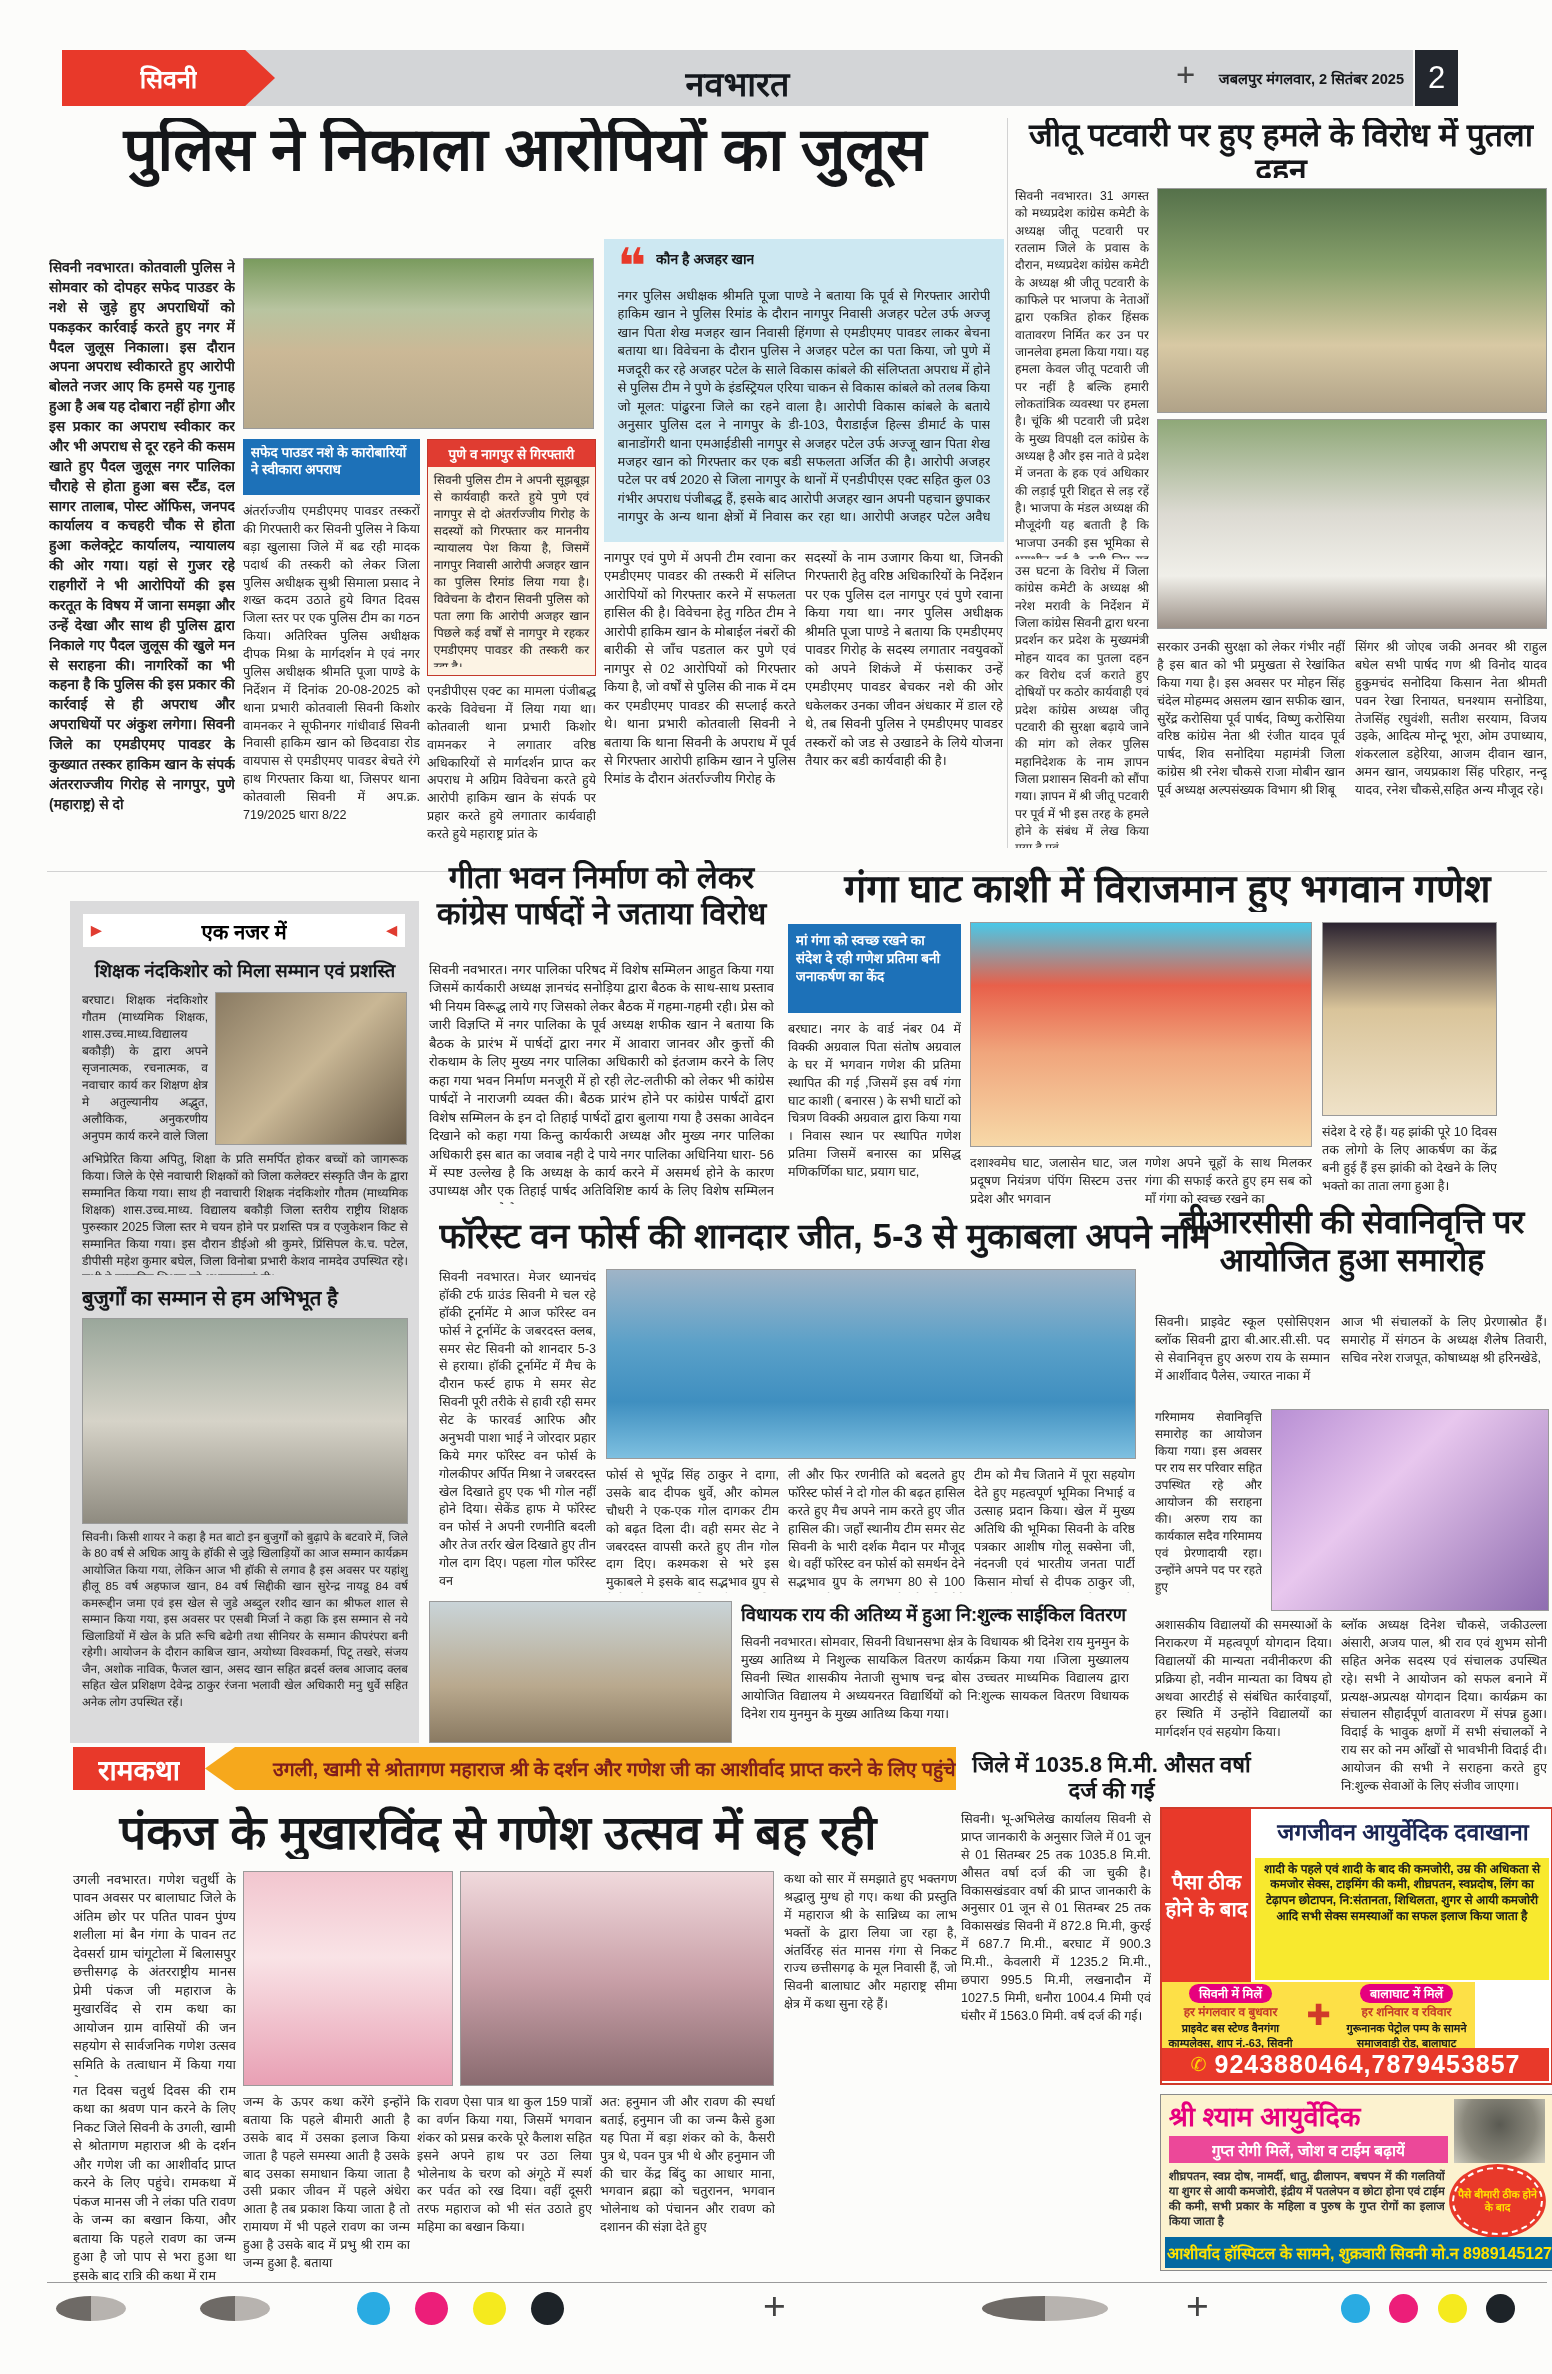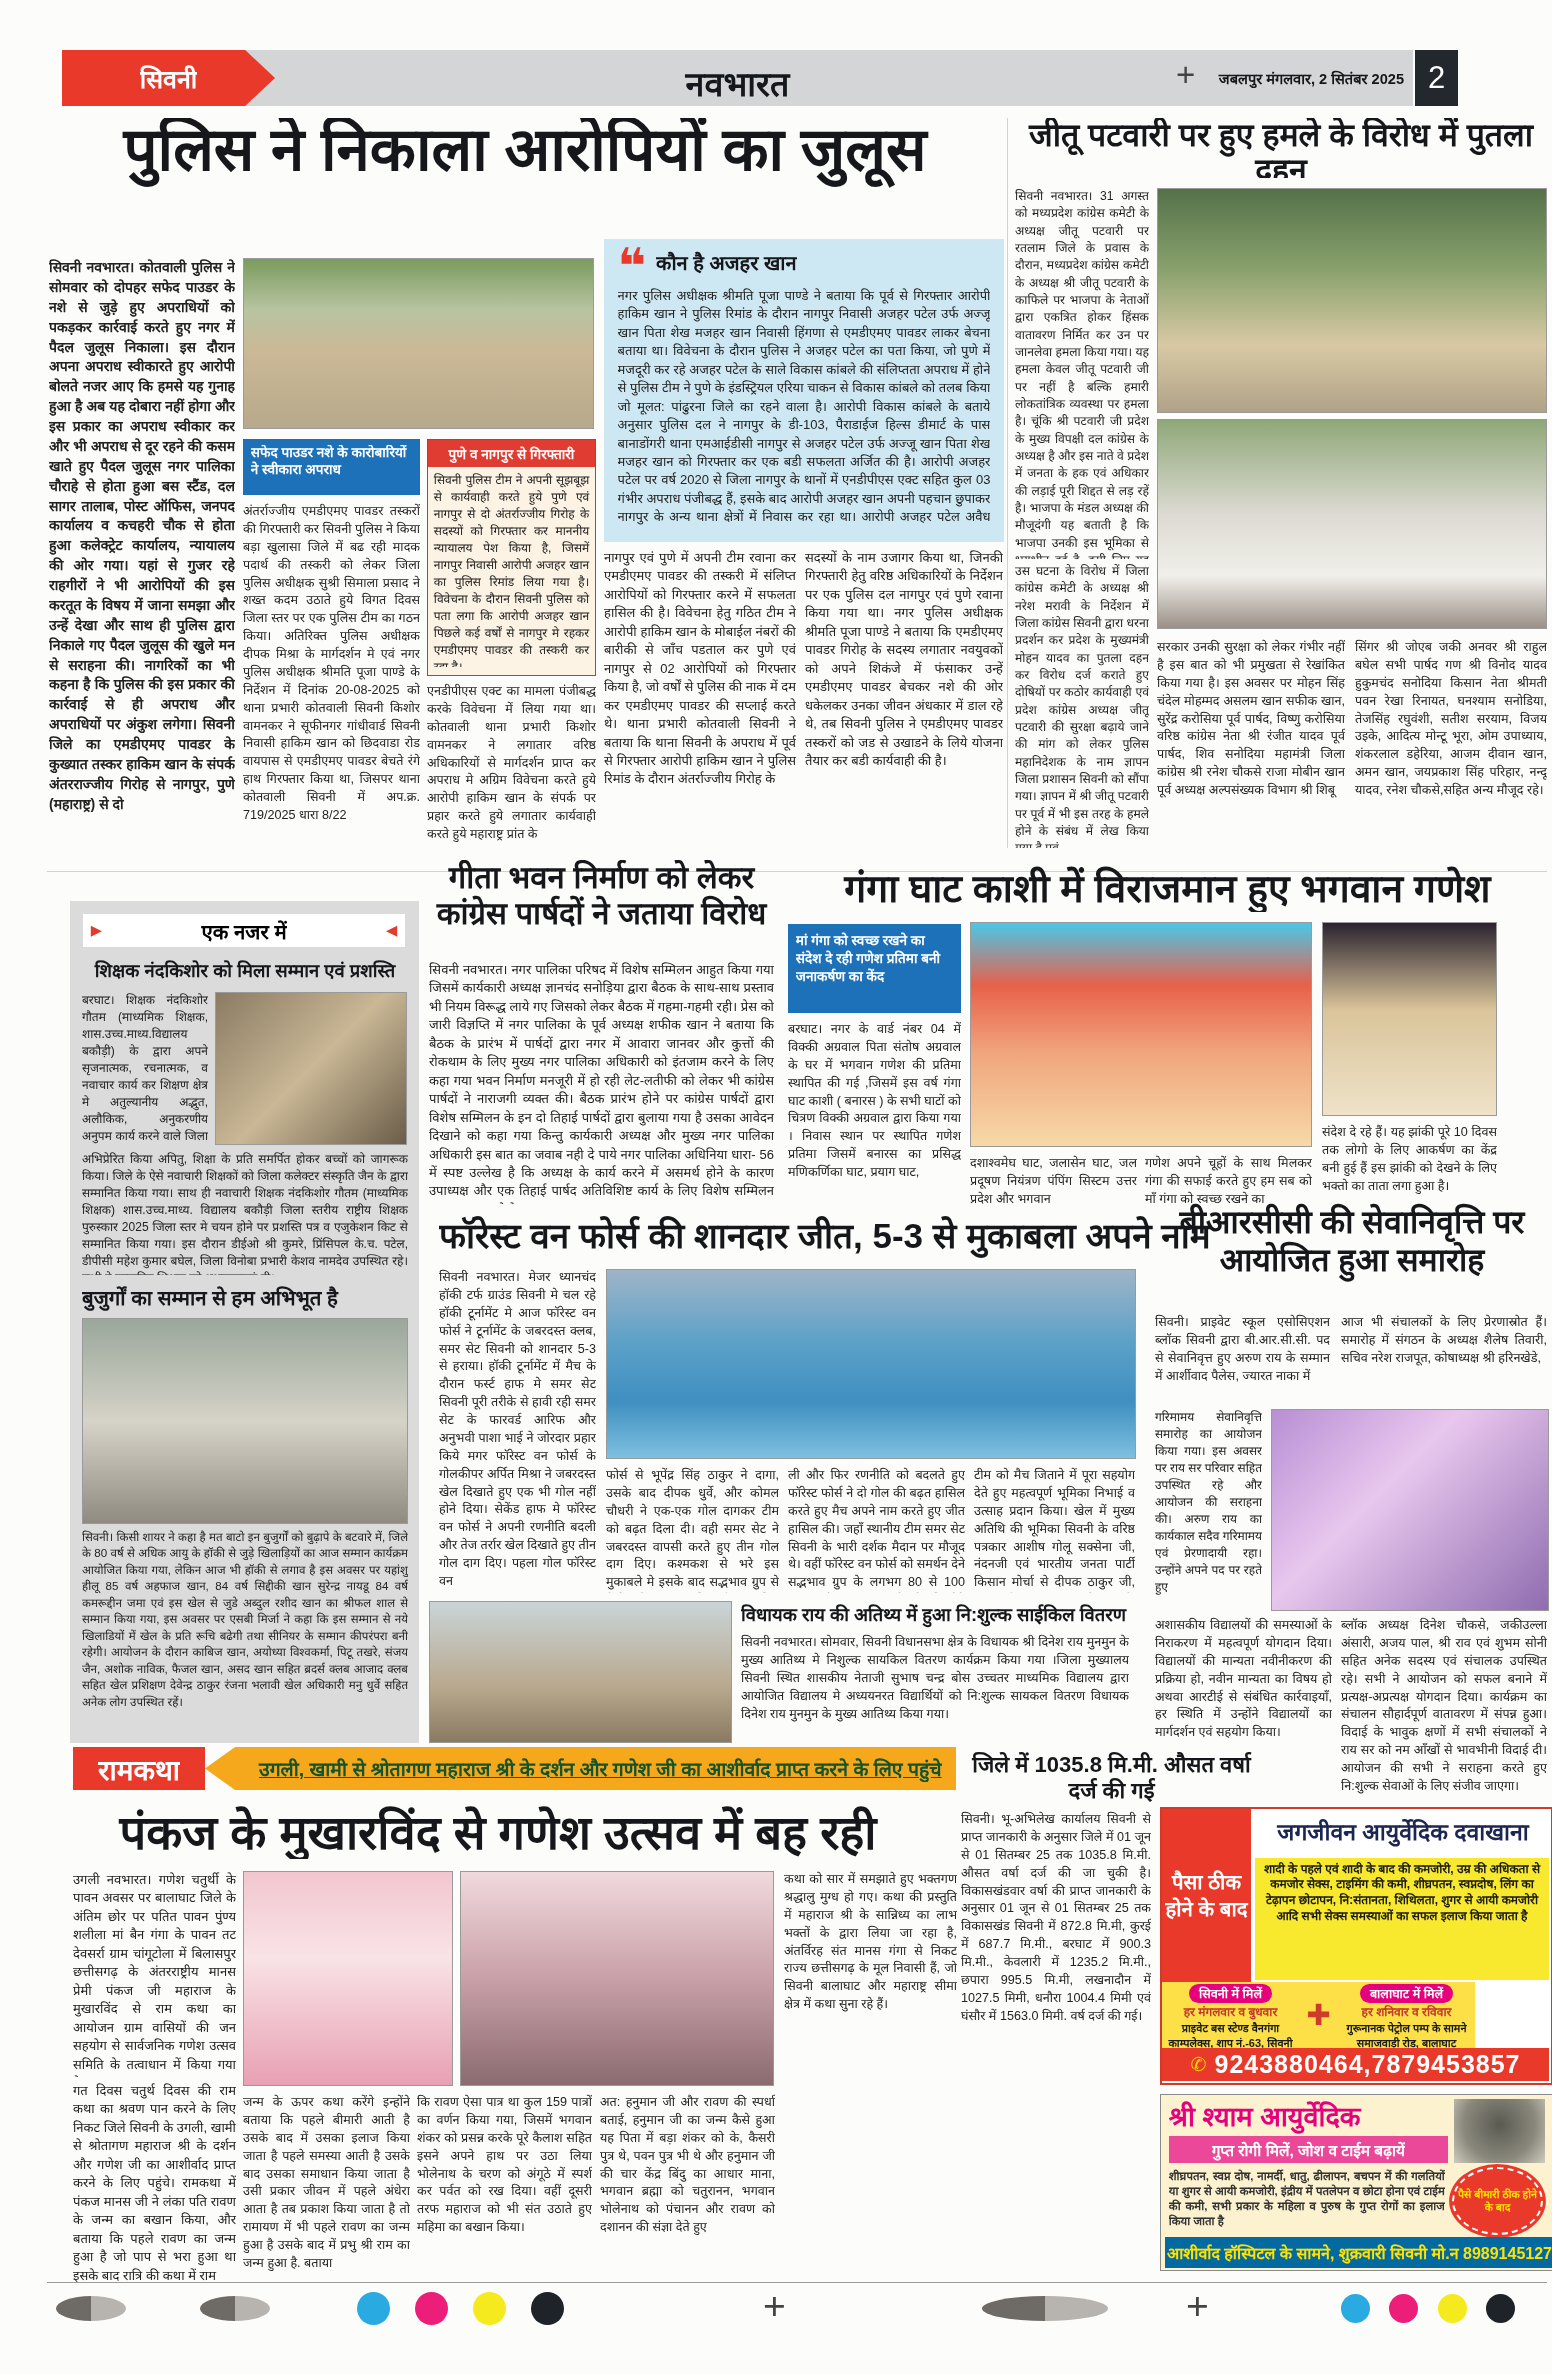--- a/index.html
+++ b/index.html
@@ -43,21 +43,21 @@
   </div>
   <div class="abs col" style="left:243px;top:503px;width:177px;height:344px;">अंतर्राज्जीय एमडीएमए पावडर तस्करों की गिरफ्तारी कर सिवनी पुलिस ने किया बड़ा खुलासा जिले में बढ रही मादक पदार्थ की तस्करी को लेकर जिला पुलिस अधीक्षक सुश्री सिमाला प्रसाद ने शख्त कदम उठाते हुये विगत दिवस जिला स्तर पर एक पुलिस टीम का गठन किया। अतिरिक्त पुलिस अधीक्षक दीपक मिश्रा के मार्गदर्शन मे एवं नगर पुलिस अधीक्षक श्रीमति पूजा पाण्डे के निर्देशन में दिनांक 20-08-2025 को थाना प्रभारी कोतवाली सिवनी किशोर वामनकर ने सूफीनगर गांधीवार्ड सिवनी निवासी हाकिम खान को छिदवाडा रोड वायपास से एमडीएमए पावडर बेचते रंगे हाथ गिरफ्तार किया था, जिसपर थाना कोतवाली सिवनी में अप.क्र. 719/2025 धारा 8/22</div>
   <div class="abs" style="left:427px;top:439px;width:169px;height:237px;border:1.9px solid #c3392b;background:#fcf3e4;">
     <div style="background:#e03c31;color:#fff;font-weight:bold;font-size:13.6px;text-align:center;padding:3.9px 1.9px;">पुणे व नागपुर से गिरफ्तारी</div>
     <div class="col" style="padding:4.9px 5.8px;font-size:12px;height:190px;">सिवनी पुलिस टीम ने अपनी सूझबूझ से कार्यवाही करते हुये पुणे एवं नागपुर से दो अंतर्राज्जीय गिरोह के सदस्यों को गिरफ्तार कर माननीय न्यायालय पेश किया है, जिसमें नागपुर निवासी आरोपी अजहर खान का पुलिस रिमांड लिया गया है। विवेचना के दौरान सिवनी पुलिस को पता लगा कि आरोपी अजहर खान पिछले कई वर्षों से नागपुर मे रहकर एमडीएमए पावडर की तस्करी कर रहा है।</div>
   </div>
   <div class="abs col" style="left:427px;top:683px;width:169px;height:163px;">एनडीपीएस एक्ट का मामला पंजीबद्ध करके विवेचना में लिया गया था। कोतवाली थाना प्रभारी किशोर वामनकर ने लगातार वरिष्ठ अधिकारियों से मार्गदर्शन प्राप्त कर अपराध मे अग्रिम विवेचना करते हुये आरोपी हाकिम खान के संपर्क पर प्रहार करते हुये लगातार कार्यवाही करते हुये महाराष्ट्र प्रांत के</div>
   <div class="abs" style="left:604px;top:239px;width:400px;height:303px;background:#cde8f2;padding:9.7px 13.6px;">
     <div style="display:flex;gap:9.7px;align-items:flex-start;">
       <span class="qmark">❝</span>
-      <span class="hl" style="font-size:20px;">कौन है अजहर खान</span>
+      <span class="hl" style="font-size:14px;">कौन है अजहर खान</span>
     </div>
     <div class="col" style="font-size:13px;height:241px;margin-top:3.9px;">नगर पुलिस अधीक्षक श्रीमति पूजा पाण्डे ने बताया कि पूर्व से गिरफ्तार आरोपी हाकिम खान ने पुलिस रिमांड के दौरान नागपुर निवासी अजहर पटेल उर्फ अज्जू खान पिता शेख मजहर खान निवासी हिंगणा से एमडीएमए पावडर लाकर बेचना बताया था। विवेचना के दौरान पुलिस ने अजहर पटेल का पता किया, जो पुणे में मजदूरी कर रहे अजहर पटेल के साले विकास कांबले की संलिप्तता अपराध में होने से पुलिस टीम ने पुणे के इंडस्ट्रियल एरिया चाकन से विकास कांबले को तलब किया जो मूलत: पांढुरना जिले का रहने वाला है। आरोपी विकास कांबले के बताये अनुसार पुलिस दल ने नागपुर के डी-103, पैराडाईज हिल्स डीमार्ट के पास बानाडोंगरी थाना एमआईडीसी नागपुर से अजहर पटेल उर्फ अज्जू खान पिता शेख मजहर खान को गिरफ्तार कर एक बडी सफलता अर्जित की है। आरोपी अजहर पटेल पर वर्ष 2020 से जिला नागपुर के थानों में एनडीपीएस एक्ट सहित कुल 03 गंभीर अपराध पंजीबद्ध हैं, इसके बाद आरोपी अजहर खान अपनी पहचान छुपाकर नागपुर के अन्य थाना क्षेत्रों में निवास कर रहा था। आरोपी अजहर पटेल अवैध मादक पदार्थ एमडीएमए पावडर की तस्करी के लिये जाना जाता है।</div>
   </div>
   <div class="abs col" style="left:604px;top:549px;width:192px;height:297px;font-size:13px;">नागपुर एवं पुणे में अपनी टीम रवाना कर एमडीएमए पावडर की तस्करी में संलिप्त आरोपियों को गिरफ्तार करने में सफलता हासिल की है। विवेचना हेतु गठित टीम ने आरोपी हाकिम खान के मोबाईल नंबरों की बारीकी से जाँच पडताल कर पुणे एवं नागपुर से 02 आरोपियों को गिरफ्तार किया है, जो वर्षों से पुलिस की नाक में दम कर एमडीएमए पावडर की सप्लाई करते थे। थाना प्रभारी कोतवाली सिवनी ने बताया कि थाना सिवनी के अपराध में पूर्व से गिरफ्तार आरोपी हाकिम खान ने पुलिस रिमांड के दौरान अंतर्राज्जीय गिरोह के</div>
   <div class="abs col" style="left:805px;top:549px;width:198px;height:297px;font-size:13px;">सदस्यों के नाम उजागर किया था, जिनकी गिरफ्तारी हेतु वरिष्ठ अधिकारियों के निर्देशन पर एक पुलिस दल नागपुर एवं पुणे रवाना किया गया था। नगर पुलिस अधीक्षक श्रीमति पूजा पाण्डे ने बताया कि एमडीएमए पावडर गिरोह के सदस्य लगातार नवयुवकों को अपने शिकंजे में फंसाकर उन्हें एमडीएमए पावडर बेचकर नशे की ओर धकेलकर उनका जीवन अंधकार में डाल रहे थे, तब सिवनी पुलिस ने एमडीएमए पावडर तस्करों को जड से उखाडने के लिये योजना तैयार कर बडी कार्यवाही की है।</div>
   <div class="abs rule" style="left:1007px;top:118px;width:1px;height:730px;"></div>
 
   <div class="abs hl center" style="left:1015px;top:118px;width:532px;height:60px;font-size:32px;line-height:1.1;">जीतू पटवारी पर हुए हमले के विरोध में पुतला दहन</div>
   <div class="abs col" style="left:1015px;top:188px;width:134px;height:371px;font-size:12.2px;">सिवनी नवभारत। 31 अगस्त को मध्यप्रदेश कांग्रेस कमेटी के अध्यक्ष जीतू पटवारी पर रतलाम जिले के प्रवास के दौरान, मध्यप्रदेश कांग्रेस कमेटी के अध्यक्ष श्री जीतू पटवारी के काफिले पर भाजपा के नेताओं द्वारा एकत्रित होकर हिंसक वातावरण निर्मित कर उन पर जानलेवा हमला किया गया। यह हमला केवल जीतू पटवारी जी पर नहीं है बल्कि हमारी लोकतांत्रिक व्यवस्था पर हमला है। चूंकि श्री पटवारी जी प्रदेश के मुख्य विपक्षी दल कांग्रेस के अध्यक्ष है और इस नाते वे प्रदेश में जनता के हक एवं अधिकार की लड़ाई पूरी शिद्दत से लड़ रहें है। भाजपा के मंडल अध्यक्ष की मौजूदंगी यह बताती है कि भाजपा उनकी इस भूमिका से भयभीत हुई है, इसी लिए यह कृत्य किया गया है।</div>
   <div class="abs col" style="left:1015px;top:563px;width:134px;height:285px;font-size:12.2px;">उस घटना के विरोध में जिला कांग्रेस कमेटी के अध्यक्ष श्री नरेश मरावी के निर्देशन में जिला कांग्रेस सिवनी द्वारा धरना प्रदर्शन कर प्रदेश के मुख्यमंत्री मोहन यादव का पुतला दहन कर विरोध दर्ज कराते हुए दोषियों पर कठोर कार्यवाही एवं प्रदेश कांग्रेस अध्यक्ष जीतू पटवारी की सुरक्षा बढ़ाये जाने की मांग को लेकर पुलिस महानिदेशक के नाम ज्ञापन जिला प्रशासन सिवनी को सौंपा गया। ज्ञापन में श्री जीतू पटवारी पर पूर्व में भी इस तरह के हमले होने के संबंध में लेख किया गया है एवं</div>
@@ -115,21 +115,21 @@
   <div class="abs hl" style="left:741px;top:1601px;width:388px;height:27px;font-size:18.4px;">विधायक राय की अतिथ्य में हुआ नि:शुल्क साईकिल वितरण</div>
   <div class="abs col" style="left:741px;top:1634px;width:388px;height:109px;">सिवनी नवभारत। सोमवार, सिवनी विधानसभा क्षेत्र के विधायक श्री दिनेश राय मुनमुन के मुख्य आतिथ्य मे निशुल्क सायकिल वितरण कार्यक्रम किया गया ।जिला मुख्यालय सिवनी स्थित शासकीय नेताजी सुभाष चन्द्र बोस उच्चतर माध्यमिक विद्यालय द्वारा आयोजित विद्यालय मे अध्ययनरत विद्यार्थियों को नि:शुल्क सायकल वितरण विधायक दिनेश राय मुनमुन के मुख्य आतिथ्य किया गया।</div>
 
   <div class="abs hl center" style="left:961px;top:1752px;width:301px;height:54px;font-size:22px;line-height:1.2;">जिले में 1035.8 मि.मी. औसत वर्षा दर्ज की गई</div>
   <div class="abs col" style="left:961px;top:1811px;width:190px;height:332px;">सिवनी। भू-अभिलेख कार्यालय सिवनी से प्राप्त जानकारी के अनुसार जिले में 01 जून से 01 सितम्बर 25 तक 1035.8 मि.मी. औसत वर्षा दर्ज की जा चुकी है। विकासखंडवार वर्षा की प्राप्त जानकारी के अनुसार 01 जून से 01 सितम्बर 25 तक विकासखंड सिवनी में 872.8 मि.मी, कुरई में 687.7 मि.मी., बरघाट में 900.3 मि.मी., केवलारी में 1235.2 मि.मी., छपारा 995.5 मि.मी, लखनादौन में 1027.5 मिमी, धनौरा 1004.4 मिमी एवं घंसौर में 1563.0 मिमी. वर्ष दर्ज की गई।</div>
 
   <div class="abs center" style="left:73px;top:1747px;width:132px;height:43px;background:#e8392a;display:flex;align-items:center;justify-content:center;">
     <span class="hl" style="color:#fff;font-size:28px;">रामकथा</span>
   </div>
   <div class="abs" style="left:205px;top:1747px;width:751px;height:43px;background:#f6a81c;clip-path:polygon(4% 0,100% 0,100% 100%,4% 100%,0 50%);display:flex;align-items:center;">
-    <span class="hl" style="font-size:19.4px;color:#14532d;padding-left:54px;white-space:nowrap;overflow:hidden;text-decoration:underline;">उगली, खामी से श्रोतागण महाराज श्री के दर्शन और गणेश जी का आशीर्वाद प्राप्त करने के लिए पहुंचे</span>
+    <span class="hl" style="font-size:19.4px;color:#7f1d1d;padding-left:68px;white-space:nowrap;overflow:hidden;">उगली, खामी से श्रोतागण महाराज श्री के दर्शन और गणेश जी का आशीर्वाद प्राप्त करने के लिए पहुंचे</span>
   </div>
   <div class="abs hl center" style="left:73px;top:1799px;width:850px;height:60px;font-size:47px;">पंकज के मुखारविंद से गणेश उत्सव में बह रही रामकथा</div>
   <div class="abs col" style="left:73px;top:1871px;width:163px;height:206px;font-size:13px;">उगली नवभारत। गणेश चतुर्थी के पावन अवसर पर बालाघाट जिले के अंतिम छोर पर पतित पावन पुंण्य शलीला मां बैन गंगा के पावन तट देवसर्रा ग्राम चांगूटोला में बिलासपुर छत्तीसगढ़ के अंतरराष्ट्रीय मानस प्रेमी पंकज जी महाराज के मुखारविंद से राम कथा का आयोजन ग्राम वासियों की जन सहयोग से सार्वजनिक गणेश उत्सव समिति के तत्वाधान में किया गया है.</div>
   <div class="abs col" style="left:73px;top:2082px;width:163px;height:212px;font-size:13px;">गत दिवस चतुर्थ दिवस की राम कथा का श्रवण पान करने के लिए निकट जिले सिवनी के उगली, खामी से श्रोतागण महाराज श्री के दर्शन और गणेश जी का आशीर्वाद प्राप्त करने के लिए पहुंचे। रामकथा में पंकज मानस जी ने लंका पति रावण के जन्म का बखान किया, और बताया कि पहले रावण का जन्म हुआ है जो पाप से भरा हुआ था इसके बाद रात्रि की कथा में राम</div>
   <div class="abs ph" style="left:243px;top:1871px;width:210px;height:215px;background:linear-gradient(180deg,#f2c6cf,#f9e3e6 40%,#e8a0b4);"></div>
   <div class="abs ph" style="left:460px;top:1871px;width:314px;height:215px;background:linear-gradient(180deg,#f0d9dc,#c9a0a8 50%,#8a6b70);"></div>
   <div class="abs col" style="left:243px;top:2094px;width:167px;height:200px;">जन्म के ऊपर कथा करेंगे इन्होंने बताया कि पहले बीमारी आती है उसके बाद में उसका इलाज किया जाता है पहले समस्या आती है उसके बाद उसका समाधान किया जाता है उसी प्रकार जीवन में पहले अंधेरा आता है तब प्रकाश किया जाता है तो रामायण में भी पहले रावण का जन्म हुआ है उसके बाद में प्रभु श्री राम का जन्म हुआ है. बताया</div>
   <div class="abs col" style="left:417px;top:2094px;width:175px;height:200px;">कि रावण ऐसा पात्र था कुल 159 पात्रों का वर्णन किया गया, जिसमें भगवान शंकर को प्रसन्न करके पूरे कैलाश सहित इसने अपने हाथ पर उठा लिया भोलेनाथ के चरण को अंगूठे में स्पर्श कर पर्वत को रख दिया। वहीं दूसरी तरफ महाराज को भी संत उठाते हुए महिमा का बखान किया।</div>
   <div class="abs col" style="left:600px;top:2094px;width:175px;height:200px;">अत: हनुमान जी और रावण की स्पर्धा बताई, हनुमान जी का जन्म कैसे हुआ यह पिता में बड़ा शंकर को के, कैसरी पुत्र थे, पवन पुत्र भी थे और हनुमान जी की चार केंद्र बिंदु का आधार माना, भगवान ब्रह्मा को चतुरानन, भगवान भोलेनाथ को पंचानन और रावण को दशानन की संज्ञा देते हुए</div>
   <div class="abs col" style="left:784px;top:1871px;width:173px;height:423px;">कथा को सार में समझाते हुए भक्तगण श्रद्धालु मुग्ध हो गए। कथा की प्रस्तुति में महाराज श्री के सान्निध्य का लाभ भक्तों के द्वारा लिया जा रहा है, अंतर्विरह संत मानस गंगा से निकट राज्य छत्तीसगढ़ के मूल निवासी हैं, जो सिवनी बालाघाट और महाराष्ट्र सीमा क्षेत्र में कथा सुना रहे हैं।</div>

